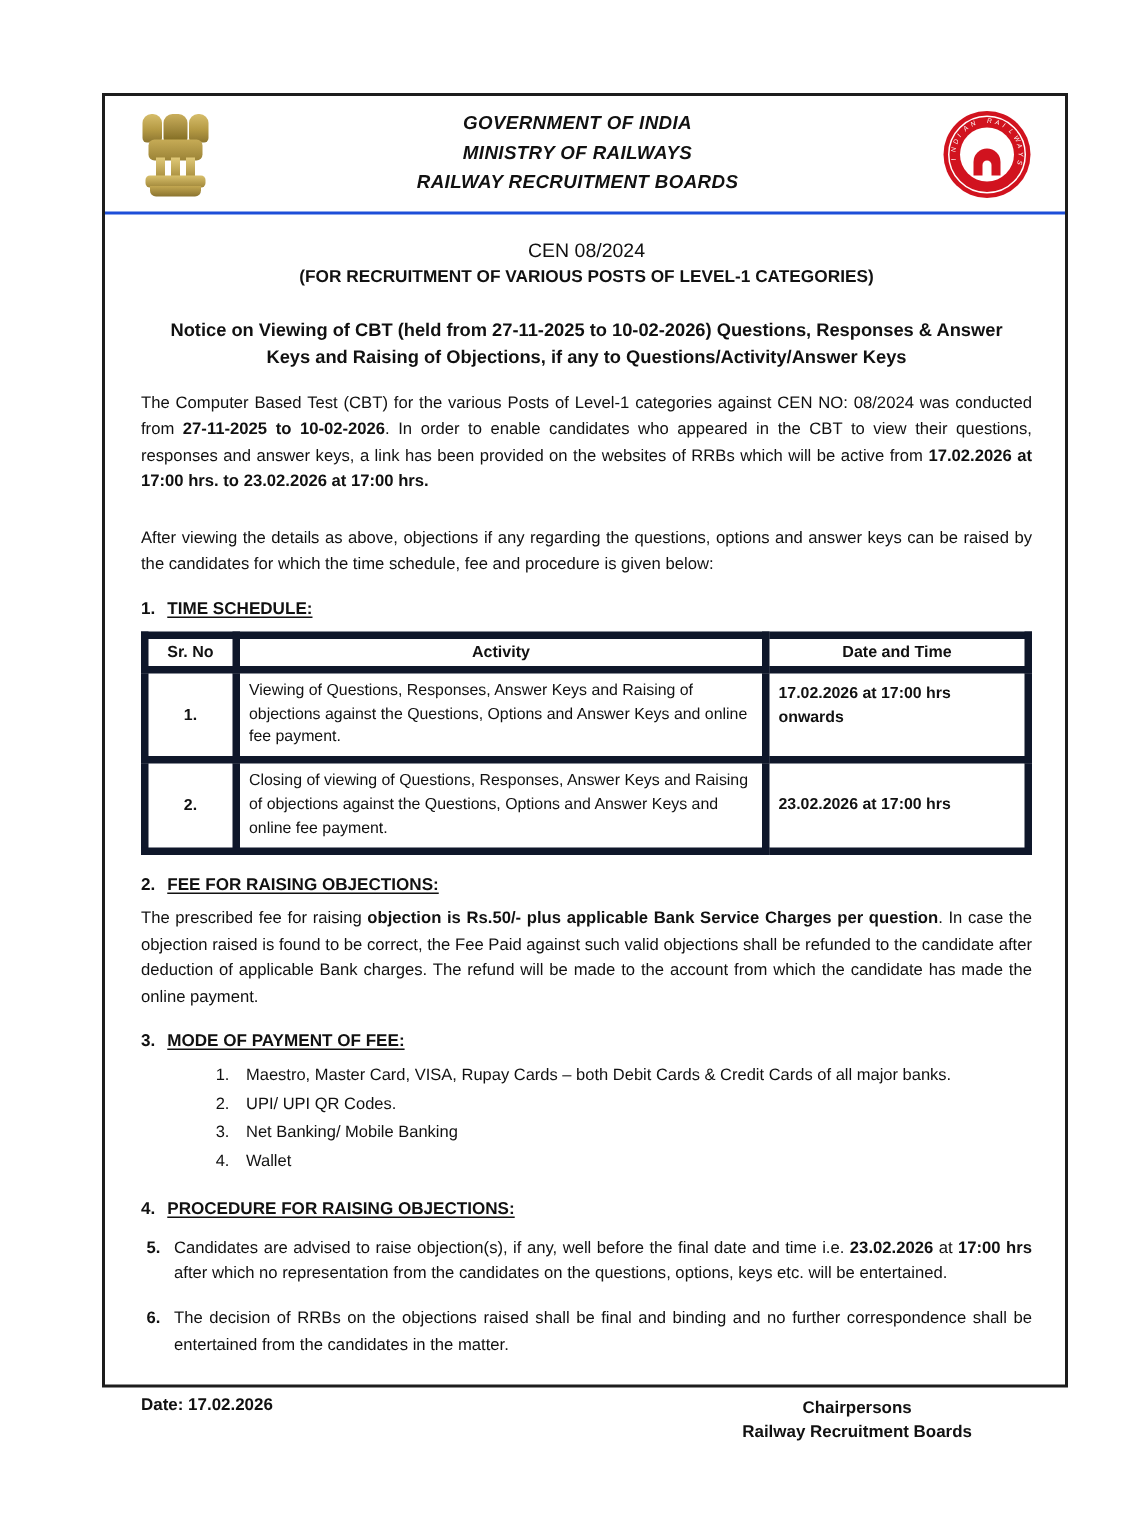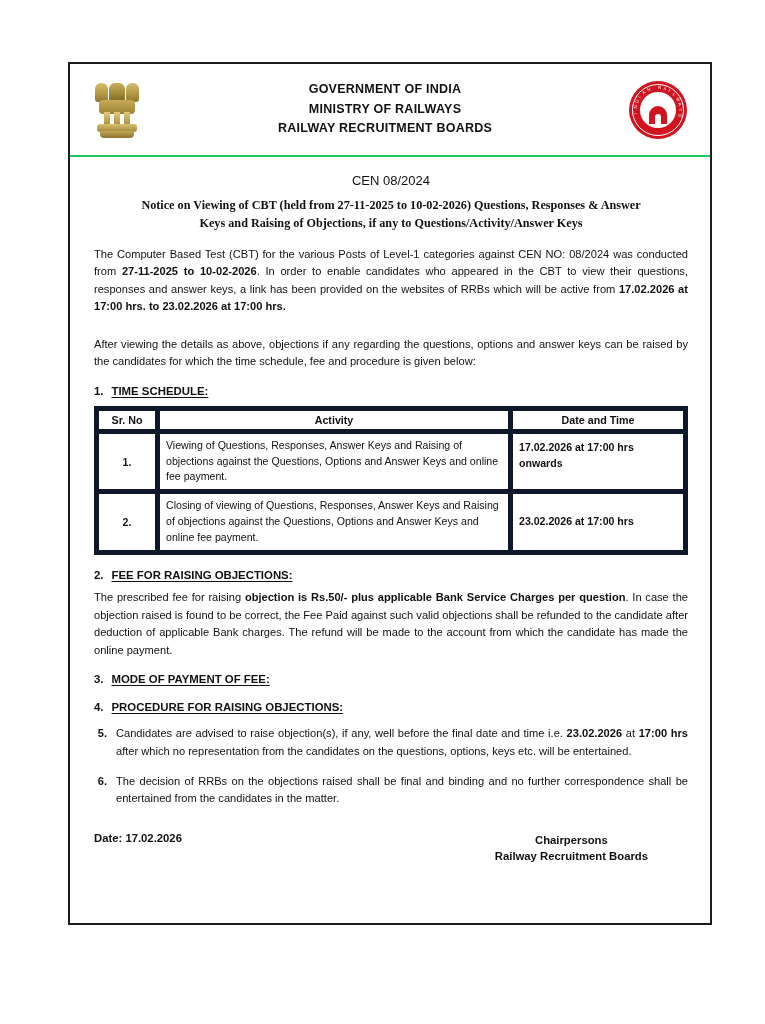--- a/index.html
+++ b/index.html
@@ -23,26 +23,27 @@
     top: 62px;
     width: 644px;
     height: 863px;
     border: 2px solid #1d1d1d;
     background: #ffffff;
     box-sizing: border-box;
   }
 
   
   .header-band {
-    height: 93px;
-    border-bottom: 2px solid #22c55e;
+    height: 79px;
+    border-bottom: 2px solid #1d4ed8;
     display: flex;
     align-items: center;
     box-sizing: border-box;
     padding: 0 10px;
+    font-style: italic;
   }
   .emblem-left {
     width: 74px;
     flex: 0 0 74px;
     display: flex;
     justify-content: center;
     align-items: center;
   }
   .emblem-right {
     width: 84px;
@@ -186,23 +187,22 @@
     text-align: center;
     font-weight: bold;
     font-size: 11.5px;
     margin-top: 5px;
   }
   .notice-title {
     text-align: center;
     font-weight: bold;
     font-size: 12.2px;
     line-height: 1.5;
-    margin-top: 8px;
+    margin-top: 20px;
     padding: 0 6px;
-    font-family: Liberation Serif, serif;
   }
 
   p.para {
     font-size: 11.1px;
     line-height: 1.58;
     text-align: justify;
     margin: 13px 0 0 0;
   }
   p.para.tight { margin-top: 20px; }
 
@@ -356,20 +356,21 @@
             <span style="transform: rotate(100deg);">S</span>
           </div>
         </div>
     </div>
 
   </div>
 
   <div class="doc-body">
 
     <div class="cen-line">CEN 08/2024</div>
+    <div class="cen-sub">(FOR RECRUITMENT OF VARIOUS POSTS OF LEVEL-1 CATEGORIES)</div>
 
     <div class="notice-title">
       <span>Notice on Viewing of CBT (held from 27-11-2025 to 10-02-2026) Questions, Responses &amp; Answer</span><br>
       <span>Keys and Raising of Objections, if any to Questions/Activity/Answer Keys</span>
     </div>
 
     <p class="para"><span>The Computer Based Test (CBT) for the various Posts of Level-1 categories against CEN NO: 08/2024 was conducted from </span><b>27-11-2025 to 10-02-2026</b><span>. In order to enable candidates who appeared in the CBT to view their questions, responses and answer keys, a link has been provided on the websites of RRBs which will be active from </span><b>17.02.2026 at 17:00 hrs. to 23.02.2026 at 17:00 hrs.</b></p>
 
     <p class="para tight">After viewing the details as above, objections if any regarding the questions, options and answer keys can be raised by the candidates for which the time schedule, fee and procedure is given below:</p>
 
@@ -405,20 +406,26 @@
       <span class="txt">FEE FOR RAISING OBJECTIONS:</span>
     </div>
 
     <p class="para" style="margin-top:8px"><span>The prescribed fee for raising </span><b>objection is Rs.50/- plus applicable Bank Service Charges per question</b><span>. In case the objection raised is found to be correct, the Fee Paid against such valid objections shall be refunded to the candidate after deduction of applicable Bank charges. The refund will be made to the account from which the candidate has made the online payment.</span></p>
 
     <div class="sec-head">
       <span class="num">3.</span>
       <span class="txt">MODE OF PAYMENT OF FEE:</span>
     </div>
 
+    <ol class="paylist">
+      <li>Maestro, Master Card, VISA, Rupay Cards – both Debit Cards &amp; Credit Cards of all major banks.</li>
+      <li>UPI/ UPI QR Codes.</li>
+      <li>Net Banking/ Mobile Banking</li>
+      <li>Wallet</li>
+    </ol>
 
     <div class="sec-head" style="margin-top:16px">
       <span class="num">4.</span>
       <span class="txt">PROCEDURE FOR RAISING OBJECTIONS:</span>
     </div>
 
 
     <div class="num-item">
       <span class="n">5.</span>
       <span class="t"><span>Candidates are advised to raise objection(s), if any, well before the final date and time i.e. </span><b>23.02.2026</b><span> at </span><b>17:00 hrs</b><span> after which no representation from the candidates on the questions, options, keys etc. will be entertained.</span></span>

